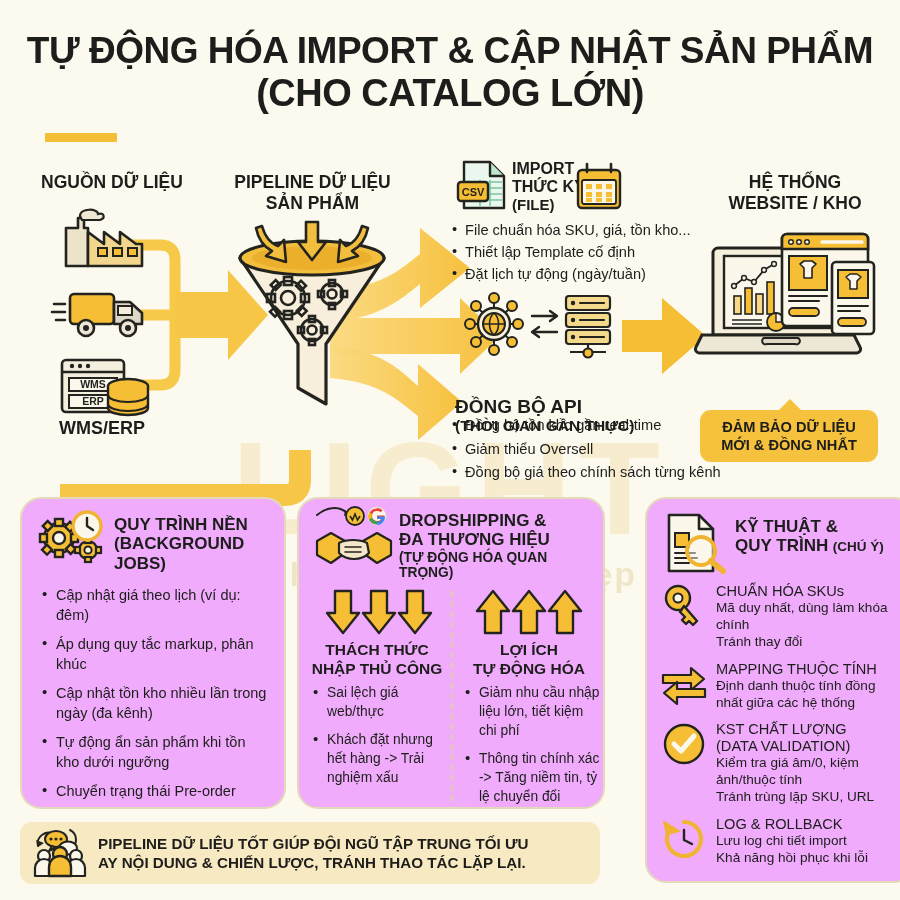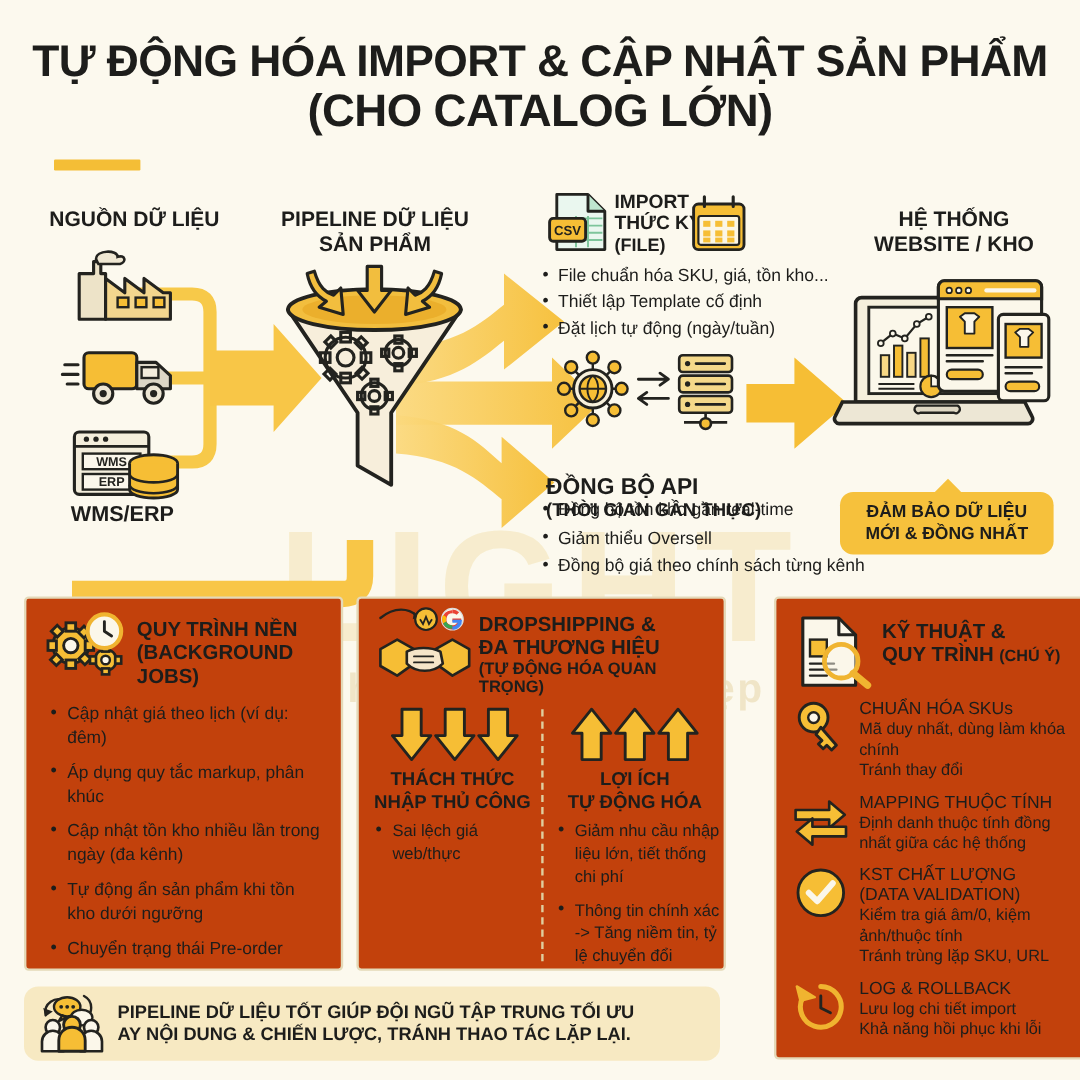--- a/index.html
+++ b/index.html
@@ -39,22 +39,22 @@
   
   .abs { position: absolute; z-index: 3; }
 
   .sec-head { font-size: 17.5px; font-weight: bold; line-height: 1.18; text-align: center; }
   .bullets { font-size: 14.6px; line-height: 1.5; }
   .bullets li { list-style: none; position: relative; padding-left: 13px; }
   .bullets li:before { content: "•"; position: absolute; left: 0; top: -1px; }
 
   
   .card {
-    position: absolute; background: #c2410c; border: 2px solid #E4D9B8;
-    border-radius: 4px; z-index: 3;
+    position: absolute; background: #f0abfc; border: 2px solid #E4D9B8;
+    border-radius: 21px; z-index: 3;
   }
   .card-title { font-size: 17px; font-weight: bold; line-height: 1.14; }
   .card-ul { font-size: 14.5px; line-height: 1.38; }
   .card-ul li { list-style: none; position: relative; padding-left: 16px; margin-bottom: 9px; }
   .card-ul li:before { content: "•"; position: absolute; left: 2px; top: -1px; font-size: 15px; }
 
   
   .badge {
     position: absolute; background: #F6C13C; border-radius: 11px;
     text-align: center; font-weight: bold; font-size: 14.6px; line-height: 1.25;
@@ -417,35 +417,36 @@
         <path d="M6 2 h16 v22 h8 L14 44 L-2 24 h8 z" transform="translate(42,0)"></path>
         <path d="M6 2 h16 v22 h8 L14 44 L-2 24 h8 z" transform="translate(78,0)"></path>
       </g>
     </svg>
     <div class="col-head" style="position:absolute;left:8px;top:142px;width:140px;">
       <div>THÁCH THỨC</div>
       <div>NHẬP THỦ CÔNG</div>
     </div>
     <ul class="card-ul" style="position:absolute;left:12px;top:184px;width:132px;font-size:13.8px;">
       <li>Sai lệch giá web/thực</li>
+      <li>Khách đặt nhưng hết hàng -&gt; Trải nghiệm xấu</li>
     </ul>
 
     <svg style="position:absolute;left:174px;top:90px;" width="110" height="46" viewBox="0 0 110 46">
       <g fill="#F6BE35" stroke="#23231F" stroke-width="2.4" stroke-linejoin="round">
         <path d="M6 44 h16 v-22 h8 L14 2 L-2 22 h8 z" transform="translate(6,0)"></path>
         <path d="M6 44 h16 v-22 h8 L14 2 L-2 22 h8 z" transform="translate(42,0)"></path>
         <path d="M6 44 h16 v-22 h8 L14 2 L-2 22 h8 z" transform="translate(78,0)"></path>
       </g>
     </svg>
     <div class="col-head" style="position:absolute;left:160px;top:142px;width:140px;">
       <div>LỢI ÍCH</div>
       <div>TỰ ĐỘNG HÓA</div>
     </div>
     <ul class="card-ul" style="position:absolute;left:164px;top:184px;width:138px;font-size:13.8px;">
-      <li>Giảm nhu cầu nhập liệu lớn, tiết thống chi phí</li>
+      <li>Giảm nhu cầu nhập liệu lớn, tiết kiệm chi phí</li>
       <li>Thông tin chính xác -&gt; Tăng niềm tin, tỷ lệ chuyển đổi</li>
     </ul>
   </div>
 
   <div class="card" style="left:645px;top:497px;width:270px;height:386px;">
     <svg style="position:absolute;left:16px;top:14px;" width="64" height="60" viewBox="0 0 64 60">
       <path d="M6 2 h30 l14 14 v42 h-44 z" fill="#FBF7EA" stroke="#23231F" stroke-width="2.6" stroke-linejoin="round"></path>
       <path d="M36 2 v14 h14" fill="none" stroke="#23231F" stroke-width="2.6" stroke-linejoin="round"></path>
       <rect x="12" y="20" width="14" height="14" fill="#F6BE35" stroke="#23231F" stroke-width="2"></rect>
       <path d="M12 40 h20 M12 45 h22 M12 50 h14" stroke="#23231F" stroke-width="2" stroke-linecap="round"></path>

